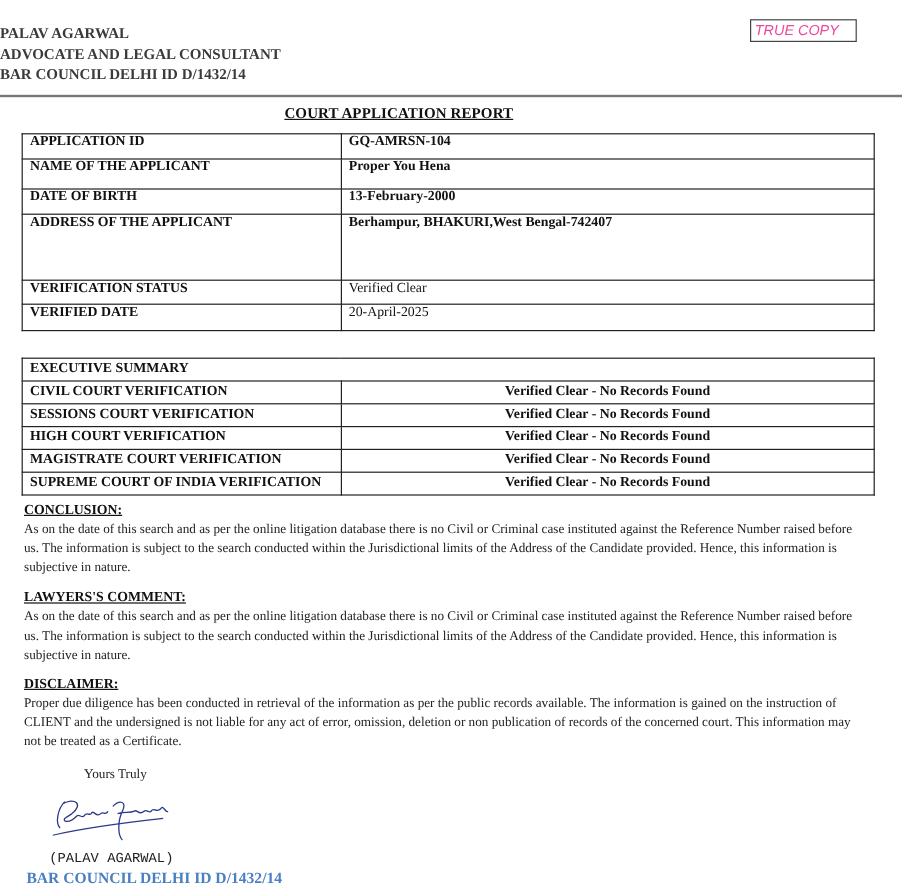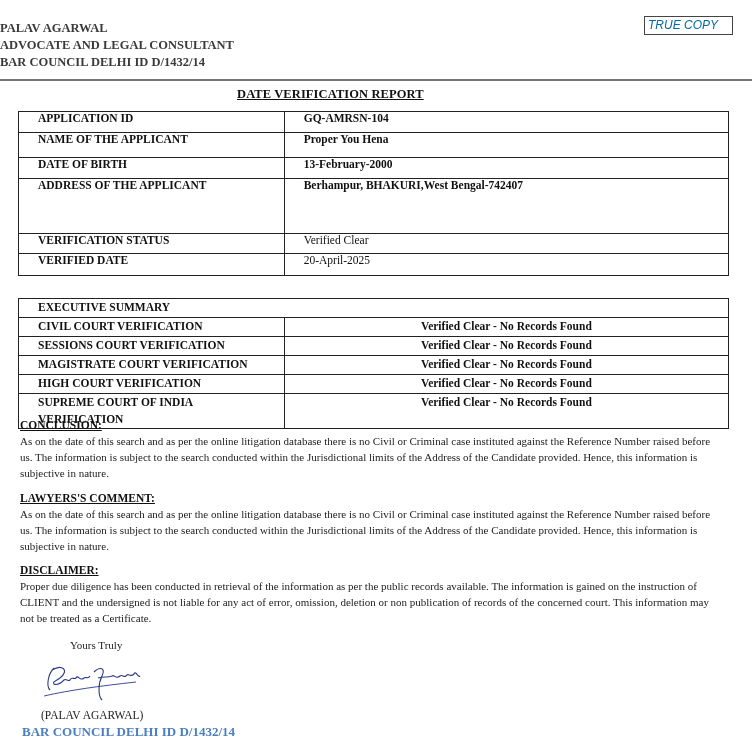--- a/index.html
+++ b/index.html
@@ -7,39 +7,39 @@
     width: 752px; height: 740px; position: relative; overflow: hidden;
     font-family: "DejaVu Serif", "Liberation Serif", serif;
     color: #111;
   }
   .header {
     position: absolute; left: 0; top: 20px; width: 752px;
     text-align: left; font-family: "Liberation Serif", serif;
     font-weight: bold; font-size: 12.5px; color: #3a3a3a; line-height: 17px;
   }
   .true-copy {
-    position: absolute; left: 644px; top: 16px; width: 84px; height: 17px;
+    position: absolute; left: 625px; top: 16px; width: 84px; height: 17px;
     border: 1px solid #444; font-family: "Liberation Sans", sans-serif;
     font-style: italic; font-size: 12px; line-height: 17px; padding-left: 3px;
-    color: #0369a1;
+    color: #ec4899;
   }
   .rule {
     position: absolute; left: 0; top: 79px; width: 752px; height: 2px; background: #777;
   }
   .report-title {
     position: absolute; left: 237px; top: 87px;
     font-family: "Liberation Serif", serif; font-weight: bold; font-size: 12.5px;
     text-decoration: underline; color: #111; letter-spacing: 0.1px;
   }
   table.grid {
     position: absolute; border-collapse: collapse;
     font-family: "Liberation Serif", serif; font-size: 11.5px;
   }
   table.grid td {
-    border: 1px solid #222; padding: 0 19px; vertical-align: top; box-sizing: border-box;
+    border: 1px solid #222; padding: 0 6px; vertical-align: top; box-sizing: border-box;
   }
   .t1 { left: 18px; top: 111px; width: 711px; }
   .t1 td.label { width: 266px; font-weight: bold; }
   .t1 td.value { width: 445px; }
   .bold { font-weight: bold; }
   .t2 { left: 18px; top: 298px; width: 711px; }
   .t2 td.head { text-align: left; font-weight: bold; height: 19px; line-height: 17px; }
   .t2 td.label { width: 266px; font-weight: bold; height: 19px; line-height: 17px; }
   .t2 td.value { width: 445px; text-align: center; font-weight: bold; height: 19px; line-height: 17px; }
   .section {
@@ -51,41 +51,41 @@
   }
   .yours {
     position: absolute; left: 70px; top: 639px;
     font-family: "Liberation Serif", serif; font-size: 11px; color: #222; text-align: right;
   }
   .signature {
     position: absolute; left: 40px; top: 660px; width: 110px; height: 45px;
   }
   .sign-name {
     position: absolute; left: 41px; top: 709px;
-    font-family: Liberation Serif, serif; font-size: 11.5px; color: #222;
+    font-family: Liberation Mono, monospace; font-size: 11.5px; color: #222;
   }
   .bar-footer {
     position: absolute; left: 22px; top: 724px;
     font-family: "Liberation Serif", serif; font-weight: bold; font-size: 13px; color: #4a7fc1;
   }
 </style>
 </head>
 <body>
 
 <div class="header">
   <div>PALAV AGARWAL</div>
   <div>ADVOCATE AND LEGAL CONSULTANT</div>
   <div>BAR COUNCIL DELHI ID D/1432/14</div>
 </div>
 
 <div class="true-copy">TRUE COPY</div>
 
 <div class="rule"></div>
 
-<div class="report-title">DATE VERIFICATION REPORT</div>
+<div class="report-title">COURT APPLICATION REPORT</div>
 
 <table class="grid t1">
   <tbody>
       <tr style="height:21px">
     <td class="label">APPLICATION ID</td>
     <td class="value bold">GQ-AMRSN-104</td>
   </tr>
   <tr style="height:25px">
     <td class="label">NAME OF THE APPLICANT</td>
     <td class="value bold">Proper You Hena</td>
@@ -116,25 +116,25 @@
   </tr>
   <tr>
     <td class="label">CIVIL COURT VERIFICATION</td>
     <td class="value">Verified Clear - No Records Found</td>
   </tr>
   <tr>
     <td class="label">SESSIONS COURT VERIFICATION</td>
     <td class="value">Verified Clear - No Records Found</td>
   </tr>
   <tr>
-    <td class="label">MAGISTRATE COURT VERIFICATION</td>
+    <td class="label">HIGH COURT VERIFICATION</td>
     <td class="value">Verified Clear - No Records Found</td>
   </tr>
   <tr>
-    <td class="label">HIGH COURT VERIFICATION</td>
+    <td class="label">MAGISTRATE COURT VERIFICATION</td>
     <td class="value">Verified Clear - No Records Found</td>
   </tr>
   <tr>
     <td class="label">SUPREME COURT OF INDIA VERIFICATION</td>
     <td class="value">Verified Clear - No Records Found</td>
   </tr>
 </tbody>
   </table>
 
 <div class="section" style="top:417px">

